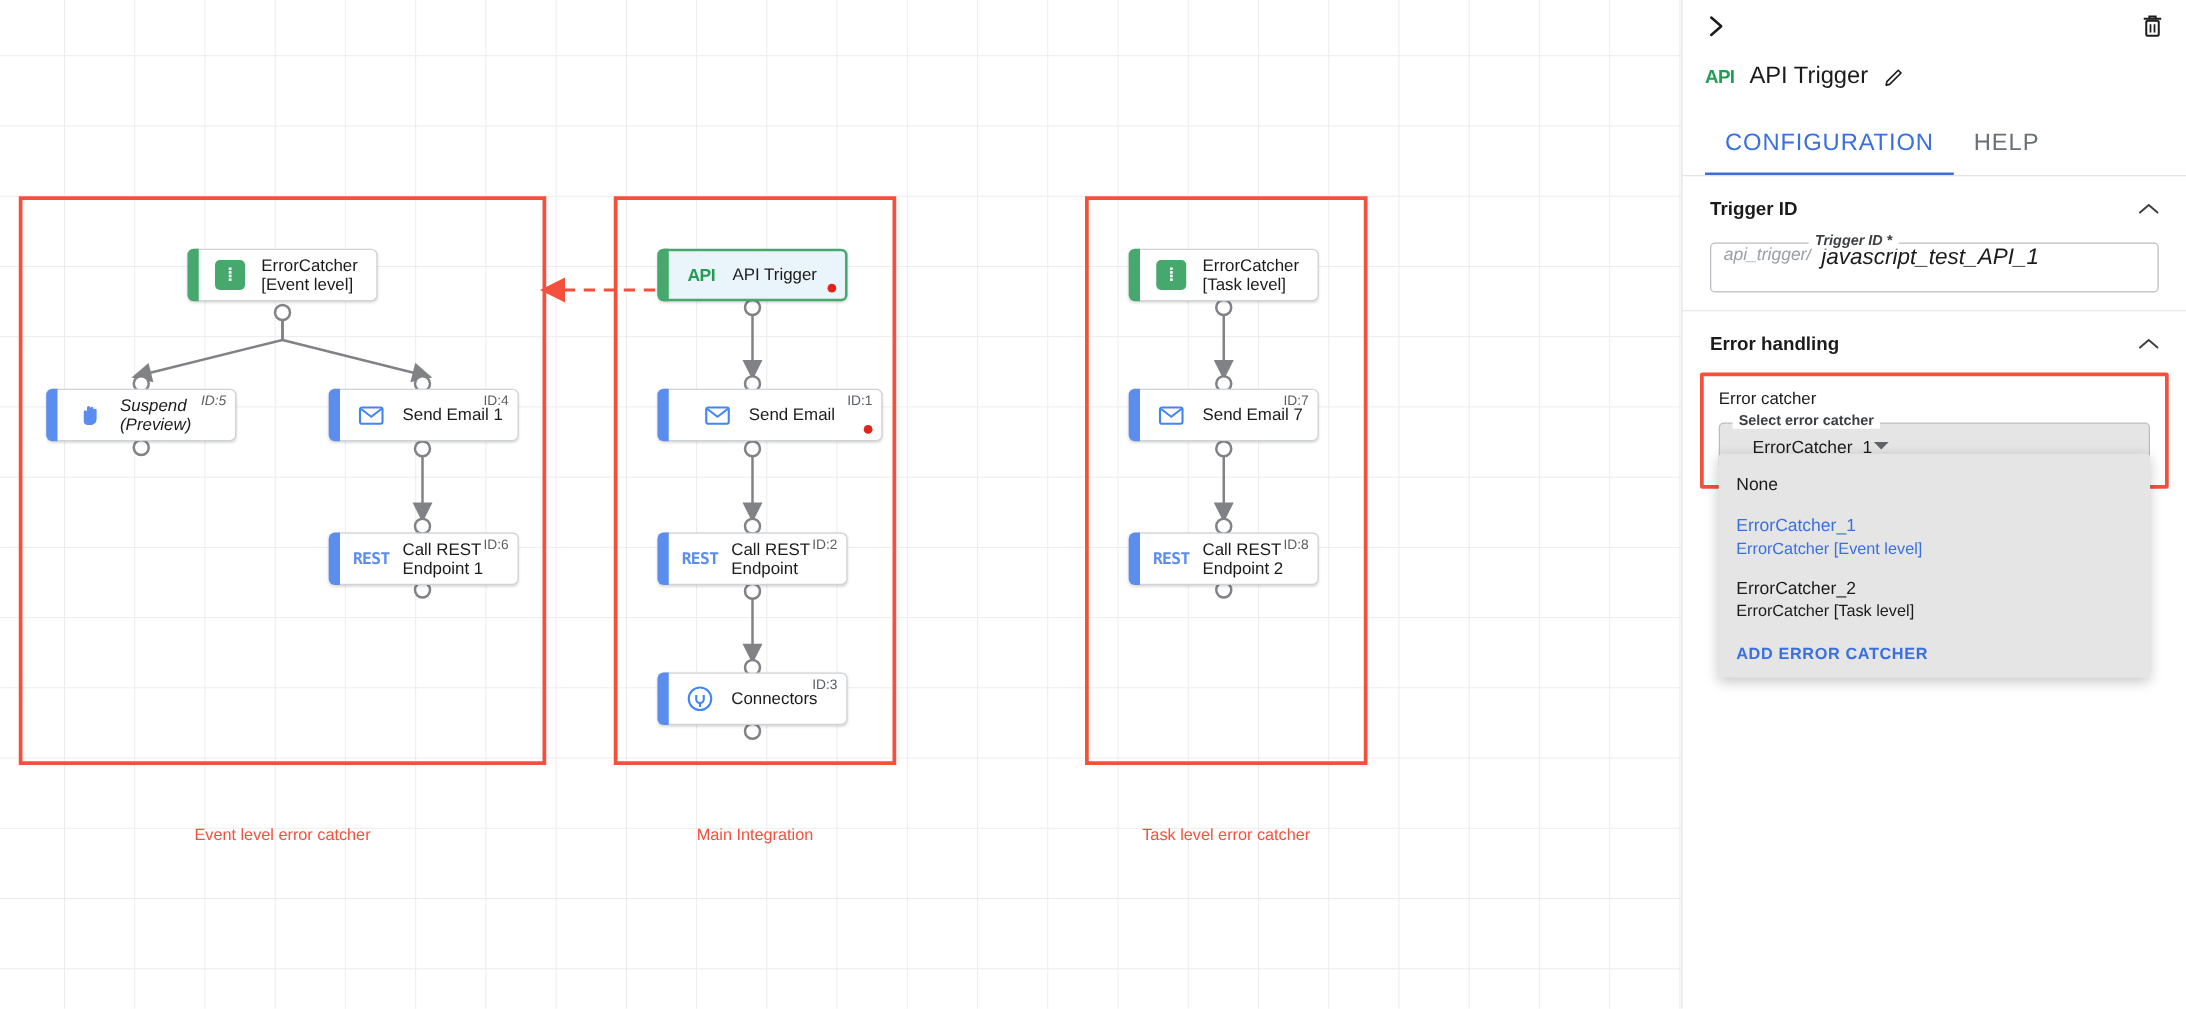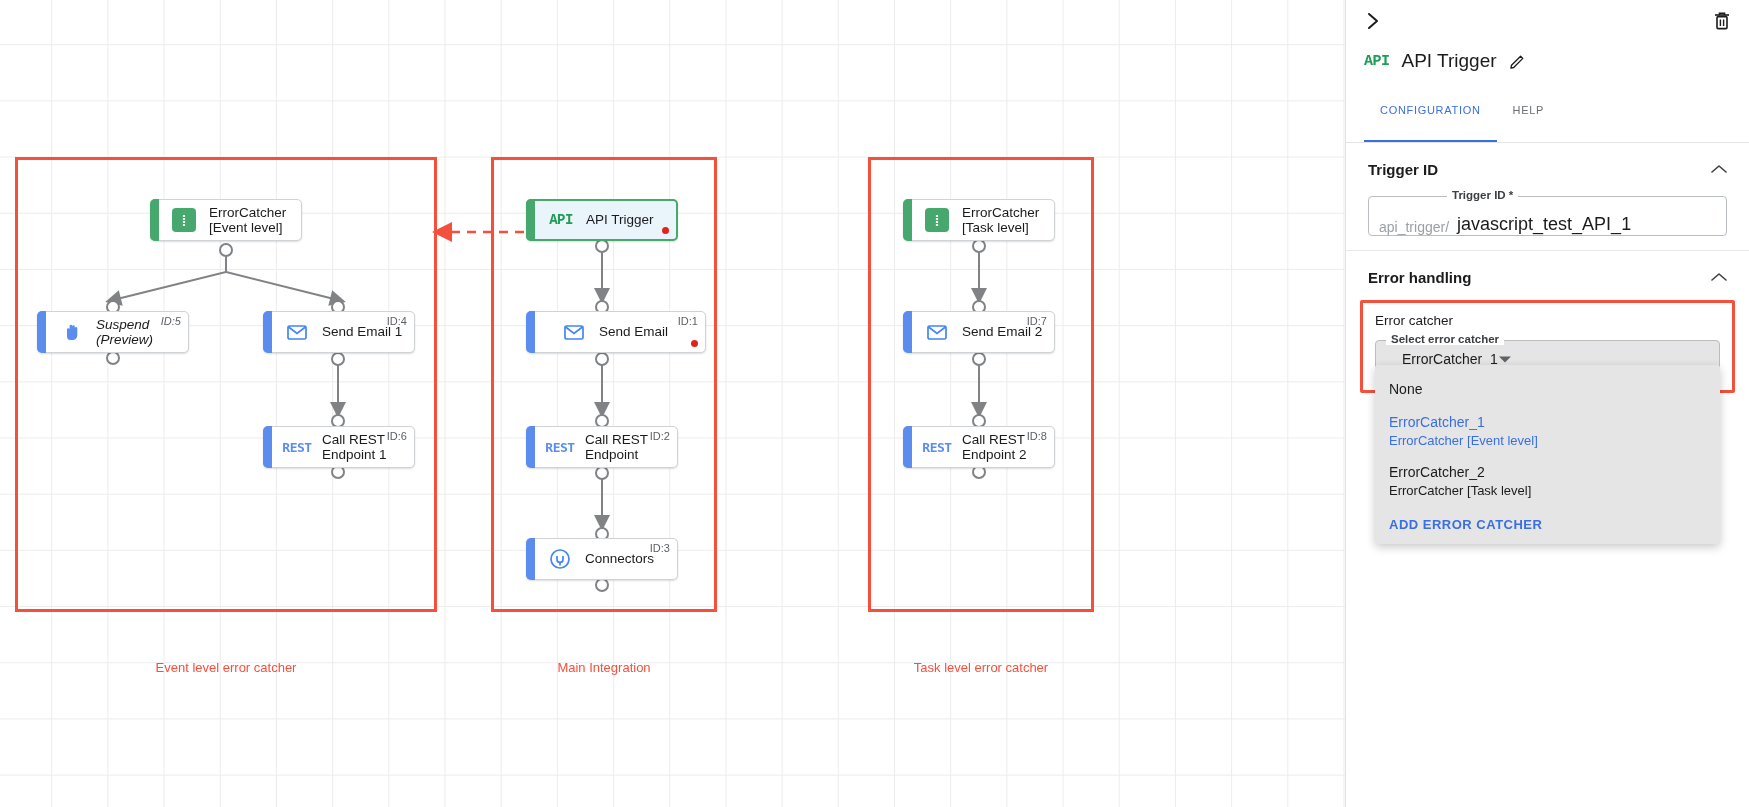--- a/index.html
+++ b/index.html
@@ -87,21 +87,21 @@
     color: #5b5f63;
   }
   .node .reddot {
     position: absolute;
     right: 7px; bottom: 5px;
     width: 7px; height: 7px;
     border-radius: 50%;
     background: #e2231a;
   }
   .api-mark {
-    font-family: Liberation Mono, monospace;
+    font-family: Liberation Sans, sans-serif;
     font-size: 14px; font-weight: 700;
     color: #1f9d55; letter-spacing: -.5px;
   }
   .rest-mark {
     font-family: "DejaVu Sans Mono", monospace;
     font-size: 13px; font-weight: 700;
     color: #5b8def; letter-spacing: -.5px;
   }
 
   
@@ -136,43 +136,44 @@
   }
   .edit-btn { margin-left: 12px; cursor: pointer; display:flex; align-items:center;}
 
   .tabs {
     display: flex;
     border-bottom: 1px solid #e4e4e4;
     margin-top: 14px;
     padding-left: 18px;
   }
   .tab {
-    font-size: 11px; letter-spacing: .7px;
-    padding: 10px 16px 24px 16px;
+    font-size: 19px; letter-spacing: .7px;
+    padding: 10px 16px 12px 16px;
     color: #6b7075; cursor: pointer;
     font-weight: 500;
   }
   .tab.active { color: #3a6fe0; border-bottom: 2px solid #3a6fe0; }
 
   .section-head {
     display: flex; align-items: center; justify-content: space-between;
     padding: 18px 22px 8px 22px;
   }
   .section-head .stitle { font-size: 15px; font-weight: 700; color: #1b1b1b; }
   .caret { cursor: pointer; color: #3c4043; font-size: 13px; }
 
   .field-wrap { padding: 10px 22px 14px 22px; }
   .mat-field {
     position: relative;
     border: 1px solid #b9bdc1;
     border-radius: 4px;
     height: 40px;
-    display: flex; align-items: flex-end;
+    display: flex; align-items: flex-start;
     padding: 0 10px;
     background: #fff;
+    font-style: italic;
   }
   .mat-legend {
     position: absolute;
     top: -8px; left: 78px;
     background: #fff;
     padding: 0 5px;
     font-size: 11.5px;
     color: #3c4043;
     font-weight: 700;
   }
@@ -373,21 +374,21 @@
 [Task level]</span>
         </div>
         <div class="node blue" style="left: 903px; top: 311px; width: 152px;">
           <span class="accent"></span>
           <span class="nicon">
             <svg width="24" height="24" viewBox="0 0 24 24">
               <rect x="3" y="6" width="18" height="13" rx="1.6" fill="none" stroke="#4285f4" stroke-width="1.7"></rect>
               <path d="M3.6,7 L12,13.4 L20.4,7" fill="none" stroke="#4285f4" stroke-width="1.7"></path>
             </svg>
           </span>
-          <span class="nlabel">Send Email 2</span>
+          <span class="nlabel">Send Email 7</span>
           <span class="nid">ID:7</span>
         </div>
         <div class="node blue" style="left: 903px; top: 426px; width: 152px;">
           <span class="accent"></span>
           <span class="nicon">
             <span class="rest-mark">REST</span>
           </span>
           <span class="nlabel">Call REST
 Endpoint 2</span>
           <span class="nid">ID:8</span>

